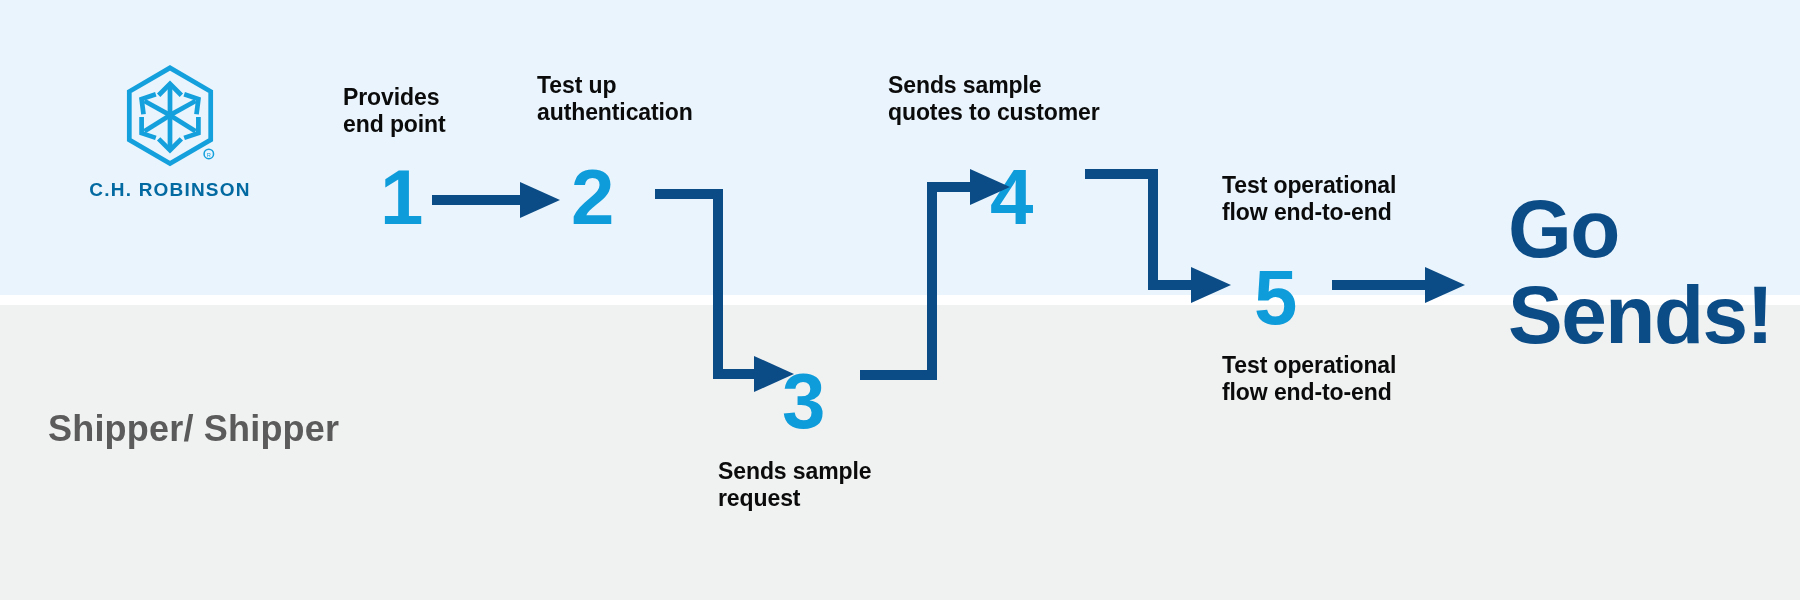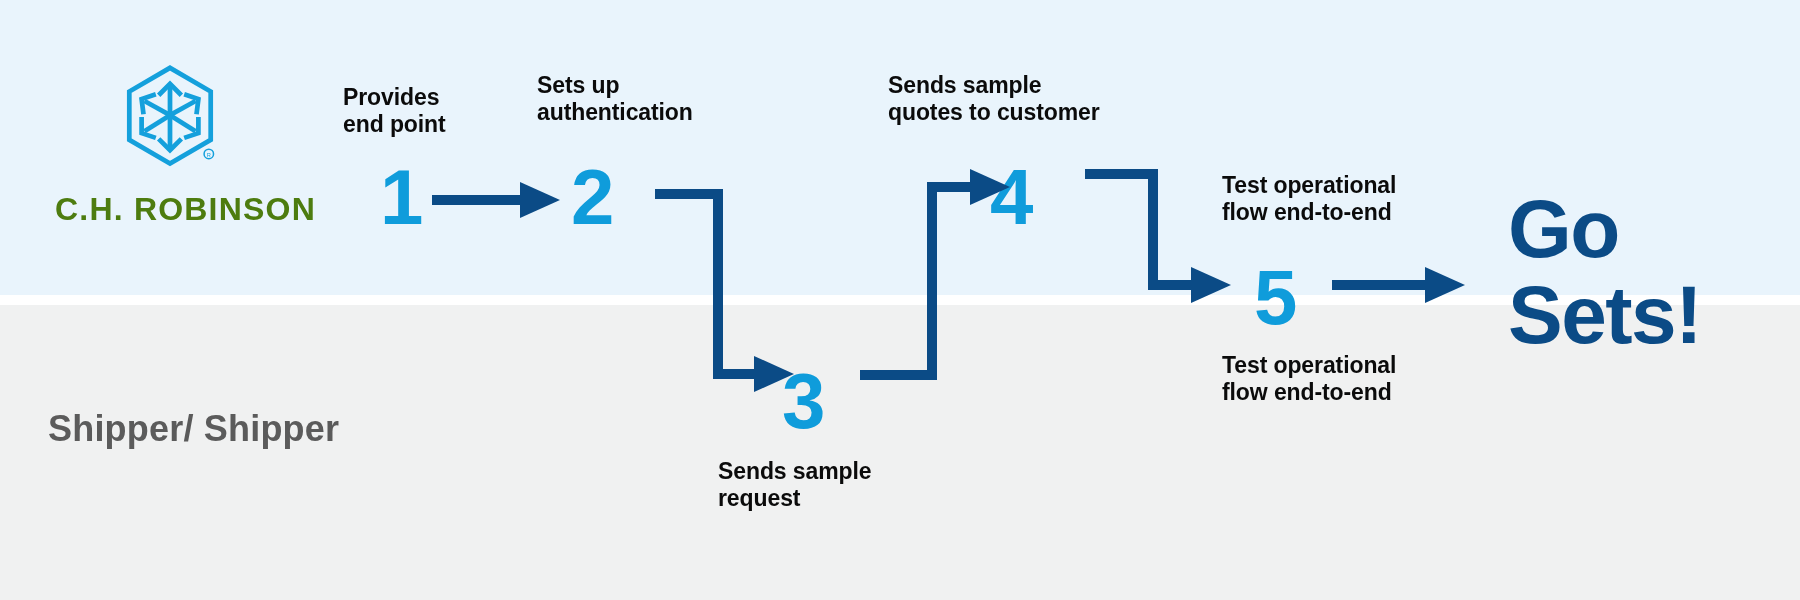--- a/index.html
+++ b/index.html
@@ -30,25 +30,25 @@
   }
   
   .logo-wrap {
     position: absolute;
     left: 55px; top: 65px;
     width: 230px;
     text-align: center;
   }
   .logo-mark { width: 96px; height: 106px; display: block; margin: 0 auto; }
   .logo-word {
-    margin-top: 20px;
-    font-size: 32px;
+    margin-top: 8px;
+    font-size: 19px;
     font-weight: 700;
     letter-spacing: 1.2px;
-    color: #4d7c0f;
+    color: #0369a1;
     white-space: nowrap;
   }
   
   .lane-label {
     position: absolute;
     left: 48px; top: 408px;
     width: 300px;
     font-size: 36px;
     font-weight: 700;
     line-height: 1.18;
@@ -132,21 +132,21 @@
     </svg>
     <div class="logo-word">C.H. ROBINSON</div>
   </div>
 
   <div class="lane-label">Shipper/
 Shipper</div>
 
   <div class="caption" style="left:343px; top:84px; width:210px;">Provides
 end point</div>
 
-  <div class="caption" style="left:537px; top:72px; width:250px;">Sets up
+  <div class="caption" style="left:537px; top:72px; width:250px;">Test up
 authentication</div>
 
   <div class="caption" style="left:718px; top:458px; width:240px;">Sends sample
 request</div>
 
   <div class="caption" style="left:888px; top:72px; width:320px;">Sends sample
 quotes to customer</div>
 
   <div class="caption" style="left:1222px; top:172px; width:270px;">Test operational
 flow end-to-end</div>
@@ -158,21 +158,21 @@
 
   <div class="step-num" style="left:571px; top:158px;">2</div>
 
   <div class="step-num" style="left:782px; top:362px;">3</div>
 
   <div class="step-num" style="left:990px; top:158px;">4</div>
 
   <div class="step-num" style="left:1254px; top:258px;">5</div>
 
   <div class="cta">Go
-Sets!</div>
+Sends!</div>
 
   <svg class="conn" style="left:432px; top:178px;" width="140" height="44">
     <line x1="0" y1="22" x2="95" y2="22" stroke="#0b4b86" stroke-width="10"></line>
     <polygon points="88,4 128,22 88,40" fill="#0b4b86"></polygon>
   </svg>
 
   <svg class="conn" style="left:650px; top:182px;" width="180" height="215">
     <polyline points="5,12 68,12 68,192 112,192" fill="none" stroke="#0b4b86" stroke-width="10"></polyline>
     <polygon points="104,174 144,192 104,210" fill="#0b4b86"></polygon>
   </svg>

